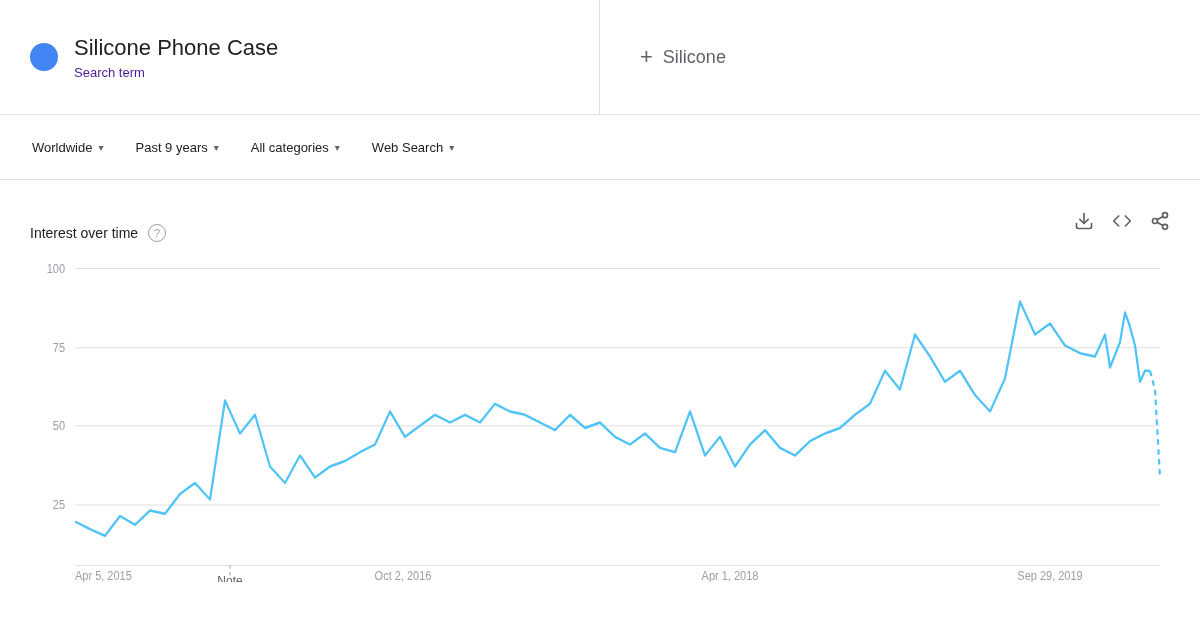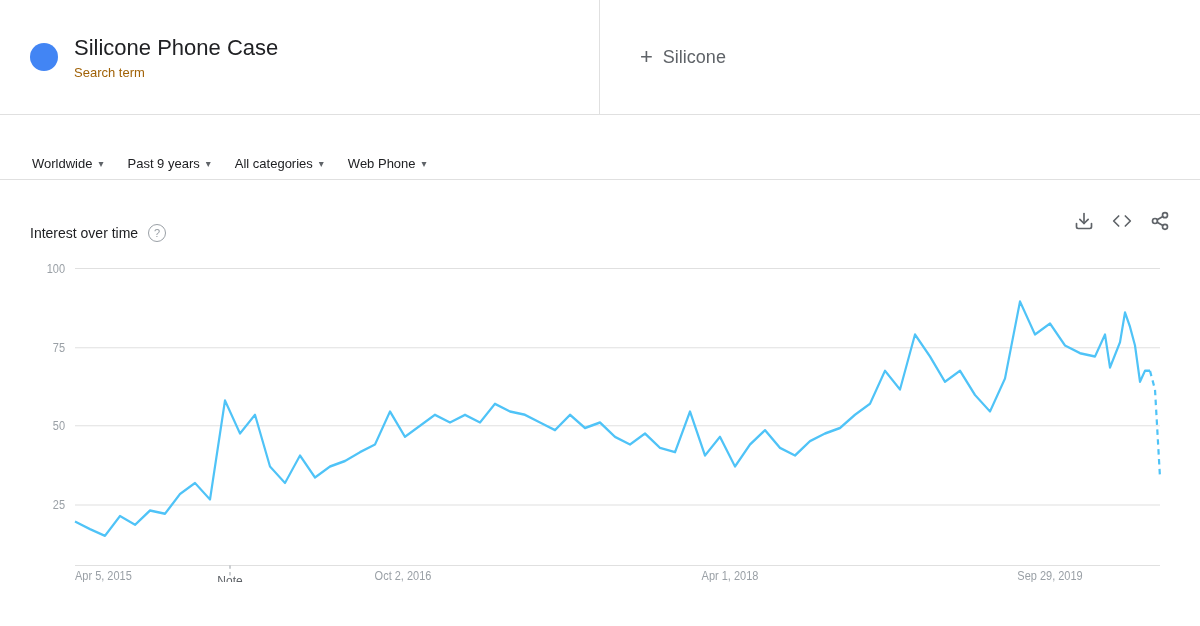--- a/index.html
+++ b/index.html
@@ -29,21 +29,21 @@
     }
     .search-term-text {}
     .search-term-title {
       font-size: 22px;
       font-weight: 400;
       color: #202124;
       line-height: 1.3;
     }
     .search-term-subtitle {
       font-size: 13px;
-      color: #a16207;
+      color: #4c1d95;
       margin-top: 3px;
     }
     .compare-section {
       display: flex;
       align-items: center;
       padding: 20px 40px;
       flex: 1;
     }
     .compare-btn {
       display: flex;
@@ -57,25 +57,25 @@
       font-weight: 400;
     }
     .plus-icon {
       font-size: 22px;
       color: #5f6368;
     }
 
     
     .filters-bar {
       display: flex;
-      align-items: flex-end;
+      align-items: center;
       padding: 0 20px;
       height: 65px;
       border-bottom: 1px solid #e0e0e0;
-      gap: 0;
+      gap: 8px;
     }
     .filter-btn {
       display: flex;
       align-items: center;
       gap: 6px;
       background: none;
       border: none;
       cursor: pointer;
       font-size: 13px;
       color: #202124;
@@ -192,21 +192,21 @@
   </button>
   <button class="filter-btn">
     <span>Past 9 years</span>
     <span class="chevron">▾</span>
   </button>
   <button class="filter-btn">
     <span>All categories</span>
     <span class="chevron">▾</span>
   </button>
   <button class="filter-btn">
-    <span>Web Phone</span>
+    <span>Web Search</span>
     <span class="chevron">▾</span>
   </button>
 </div>
 
 <div class="chart-section">
   <div class="chart-header">
     <div class="chart-title-group">
       <span class="chart-title">Interest over time</span>
       <div class="help-icon">
         <span>?</span>

